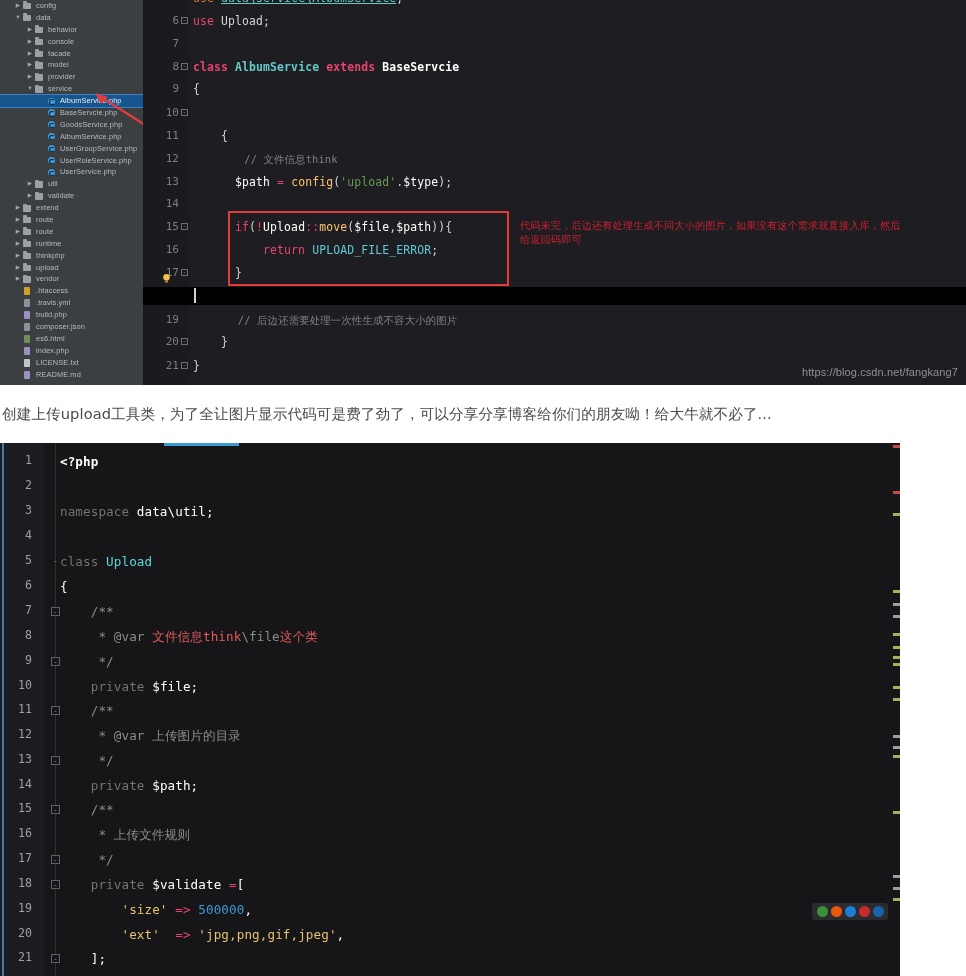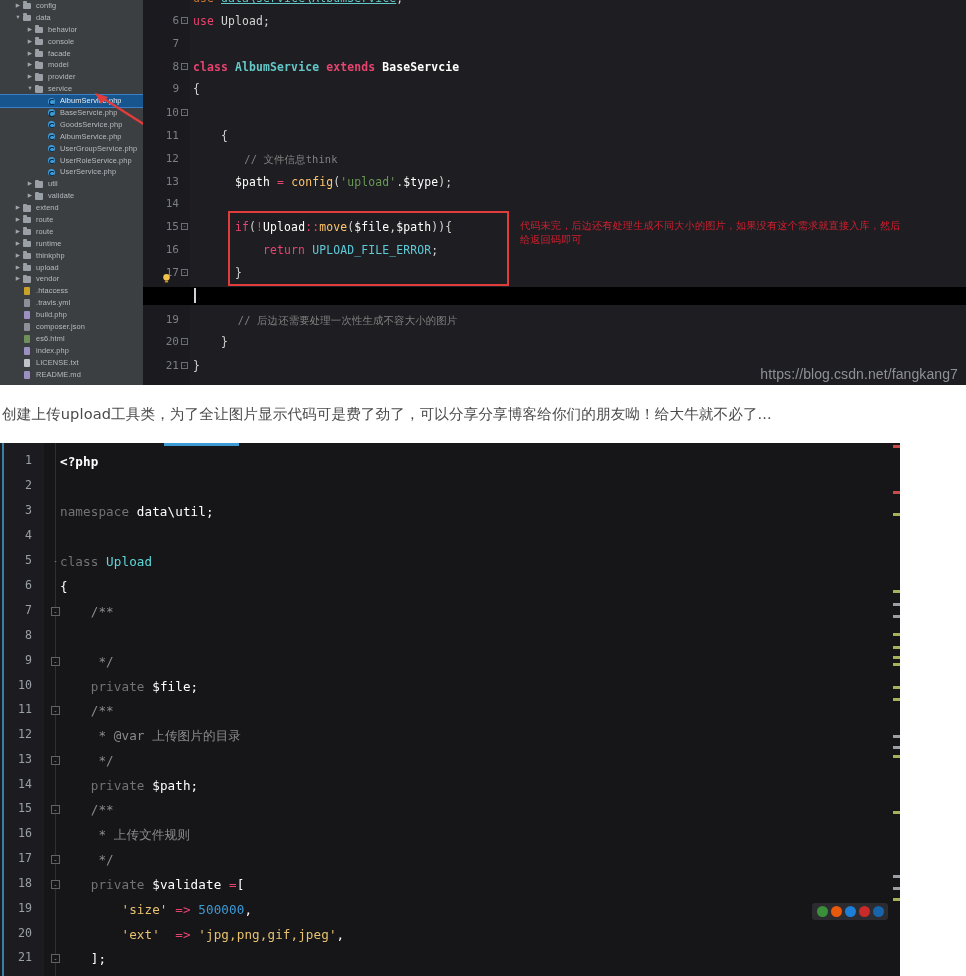--- a/index.html
+++ b/index.html
@@ -186,21 +186,21 @@
     font-size: 10.2px;
     line-height: 14px;
     color: #d01f2e;
     font-family: "DejaVu Sans", sans-serif;
     letter-spacing: .1px;
   }
 
   .wm {
     position: absolute;
     right: 8px;
-    font-size: 14px;
+    font-size: 11px;
     color: #8d9196;
     font-family: "Liberation Sans", sans-serif;
     letter-spacing: .1px;
   }
 
   
   #caption {
     width: 966px;
     height: 58px;
     display: flex;
@@ -576,20 +576,21 @@
         <div class="cln" style="top: 507px;">21</div>
       </div>
     <div id="code-gutter-line"></div>
     <div id="code-foldbar"></div>
 
     <div class="cl p-tag" style="top:10px;left:60px;">&lt;?php</div>
     <div class="cl" style="top:60px;"><span class="p-kw">namespace</span><span class="p-var"> data\util;</span></div>
     <div class="cl" style="top:110px;"><span class="p-kw">class</span><span class="p-var"> </span><span class="p-cls">Upload</span></div>
     <div class="cl" style="top:135px;"><span class="p-var">{</span></div>
     <div class="cl" style="top:160px;"><span class="p-cmt">    /**</span></div>
+    <div class="cl" style="top:185px;"><span class="p-cmt">     * @var </span><span class="p-cmt-cn">文件信息think</span><span class="p-cmt">\file</span><span class="p-cmt-cn">这个类</span></div>
     <div class="cl" style="top:210px;"><span class="p-cmt">     */</span></div>
     <div class="cl" style="top:235px;"><span class="p-kw">    private</span><span class="p-var"> $file;</span></div>
     <div class="cl" style="top:259px;"><span class="p-cmt">    /**</span></div>
     <div class="cl" style="top:284px;"><span class="p-cmt">     * @var 上传图片的目录</span></div>
     <div class="cl" style="top:309px;"><span class="p-cmt">     */</span></div>
     <div class="cl" style="top:334px;"><span class="p-kw">    private</span><span class="p-var"> $path;</span></div>
     <div class="cl" style="top:358px;"><span class="p-cmt">    /**</span></div>
     <div class="cl" style="top:383px;"><span class="p-cmt">     * 上传文件规则</span></div>
     <div class="cl" style="top:408px;"><span class="p-cmt">     */</span></div>
     <div class="cl" style="top:433px;"><span class="p-kw">    private</span><span class="p-var"> $validate </span><span class="p-arrow">=</span><span class="p-var">[</span></div>

